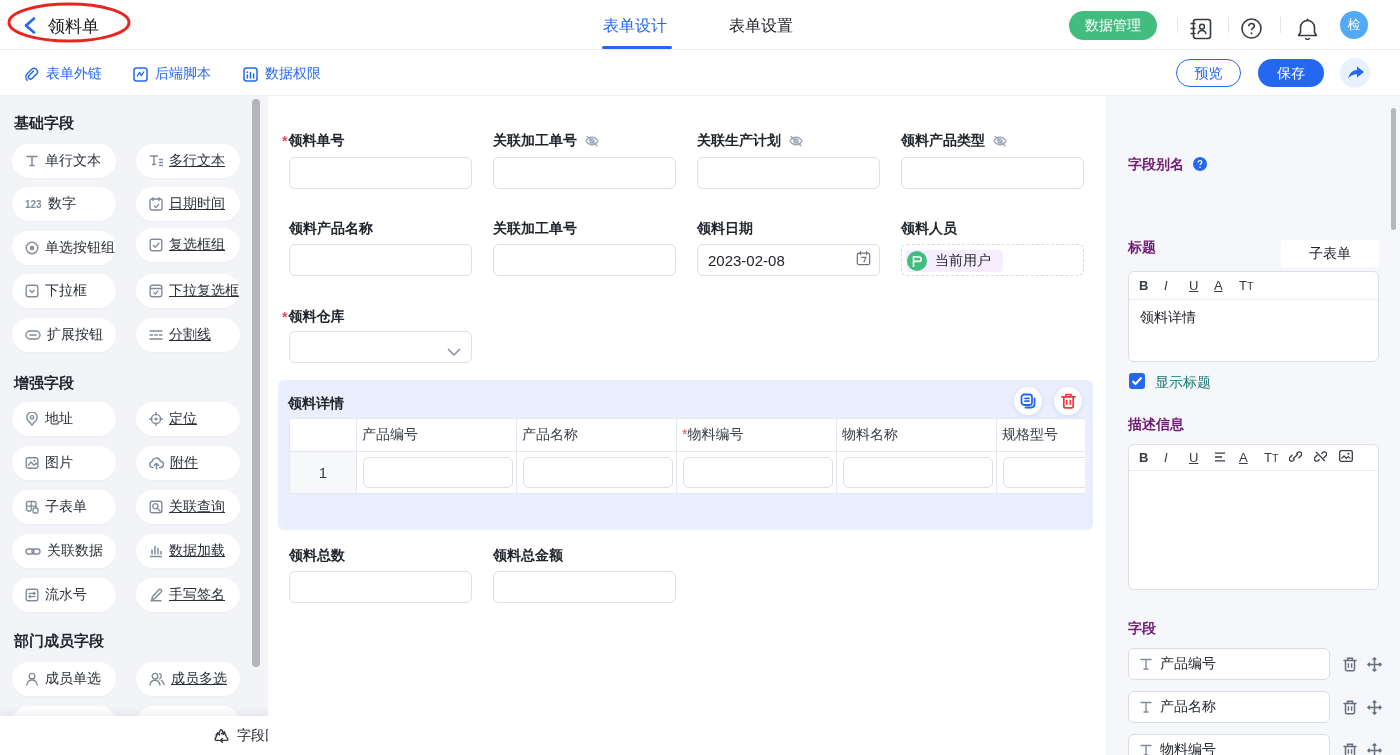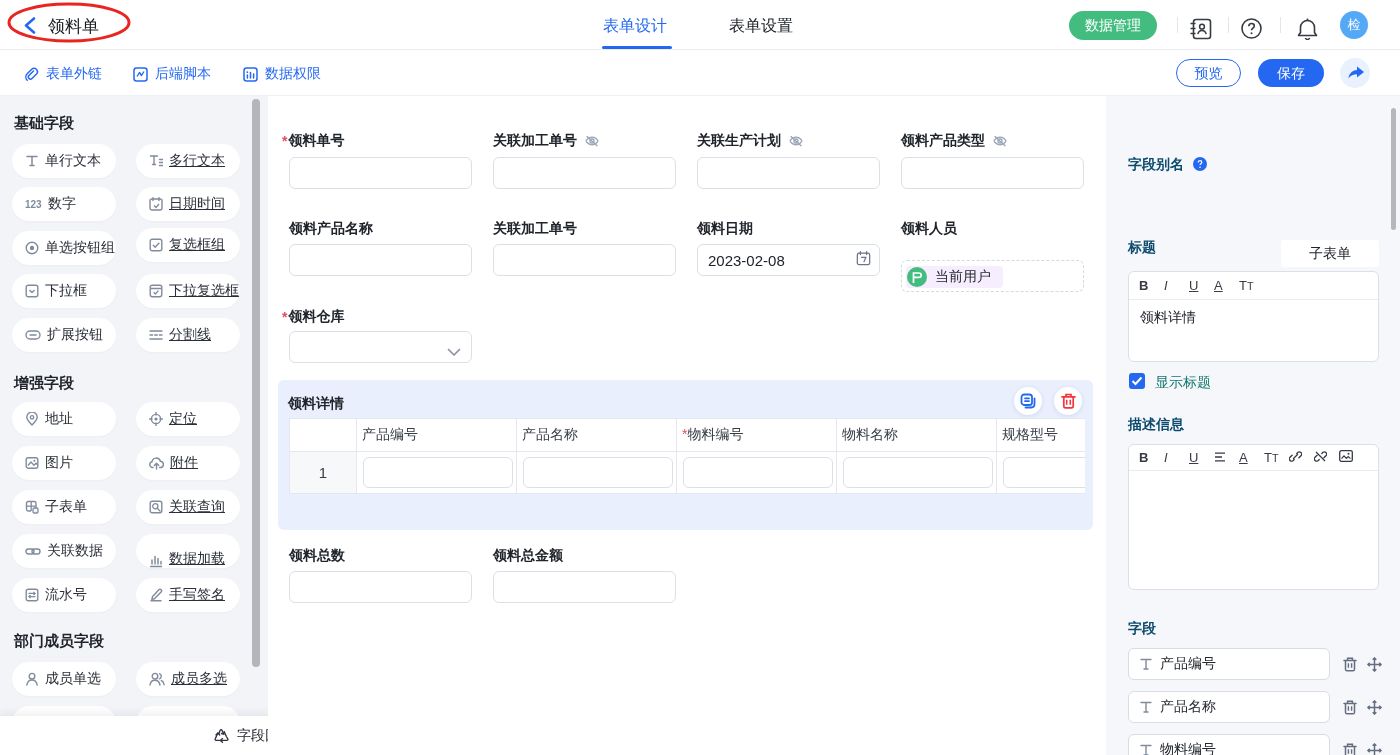--- a/index.html
+++ b/index.html
@@ -51,21 +51,21 @@
   .sf-table td { height:42px; }
   .sf-idx { width:67px; text-align:center !important; padding-left:0 !important; font-size:14px; color:#383d45; }
   td.sf-idx { background:#f7f8fa; font-size:15px; }
   .cell-input { width:150px; height:31px; margin-left:6px; background:#fff; border:1px solid #dcdfe6; border-radius:6px; }
   
   .panel { position:absolute; left:1106px; top:0; width:294px; height:659px; background:#f6f7fa; overflow:hidden; }
   .p-tabs { position:absolute; left:0; top:0; width:294px; height:49px; border-bottom:1px solid #eaecf0; }
   .p-tab1 { position:absolute; left:64px; top:19px; font-size:15px; color:#2468f2; }
   .p-tab2 { position:absolute; left:181px; top:19px; font-size:15px; color:#20242b; }
   .p-line { position:absolute; left:55px; top:45px; width:75px; height:3px; background:#2468f2; border-radius:2px; }
-  .p-h { position:absolute; left:22px; font-size:14px; font-weight:bold; color:#0c4a6e; }
+  .p-h { position:absolute; left:22px; font-size:14px; font-weight:bold; color:#701a75; }
   .p-input { position:absolute; left:22px; width:251px; height:32px; background:#fff; border:1px solid #d9dce3; border-radius:6px; font-size:14px; color:#2a2f38; line-height:30px; padding-left:7px; }
   .p-typebox { position:absolute; left:175px; top:144px; width:98px; height:27px; background:#fff; border-radius:3px; font-size:14px; color:#20242b; text-align:center; line-height:27px; }
   .editor { position:absolute; left:22px; width:251px; background:#fff; border:1px solid #dcdfe6; border-radius:6px; }
   .ed-bar { height:28px; border-bottom:1px solid #e9ebef; display:flex; align-items:center; padding-left:10px; }
   .ed-bar span { width:25px; font-size:13px; color:#363b44; text-align:left; }
   .fieldrow { position:absolute; left:22px; width:202px; height:32px; background:#fff; border:1px solid #d9dce3; border-radius:6px; display:flex; align-items:center; font-size:14px; color:#23272e; }
   .p-scroll { position:absolute; left:285px; top:12px; width:5px; height:122px; background:#b5b7bc; border-radius:3px; }
   .rowicons { position:absolute; display:flex; gap:10px; align-items:center; }
 </style>
 </head>
@@ -205,21 +205,21 @@
         </svg>子表单</div>
     <div class="pill c2" style="top:394px;"><svg width="14" height="14" viewBox="0 0 14 14">
           <rect x="1.2" y="1.2" width="11.6" height="11.6" rx="2" fill="none" stroke="#818b9c" stroke-width="1.4"></rect>
           <circle cx="6.3" cy="6.3" r="2.6" fill="none" stroke="#818b9c" stroke-width="1.3"></circle>
           <path d="M8.3 8.3 L11 11" stroke="#818b9c" stroke-width="1.3" stroke-linecap="round"></path>
         </svg>关联查询</div>
     <div class="pill c1" style="top:438px;"><svg width="16" height="11" viewBox="0 0 16 11">
           <rect x="1" y="3" width="8" height="5" rx="2.4" fill="none" stroke="#818b9c" stroke-width="1.4"></rect>
           <rect x="7" y="3" width="8" height="5" rx="2.4" fill="none" stroke="#818b9c" stroke-width="1.4"></rect>
         </svg>关联数据</div>
-    <div class="pill c2" style="top:438px;align-items:flex-end;"><svg width="14" height="14" viewBox="0 0 14 14">
+    <div class="pill c2" style="top:438px;"><svg width="14" height="14" viewBox="0 0 14 14">
           <path d="M1.5 12.5h11" stroke="#818b9c" stroke-width="1.4" stroke-linecap="round"></path>
           <path d="M3 10V6M6 10V2.5M9 10V4.5M12 10V7.5" stroke="#818b9c" stroke-width="1.5" stroke-linecap="round"></path>
         </svg>数据加载</div>
     <div class="pill c1" style="top:482px;"><svg width="14" height="14" viewBox="0 0 14 14">
           <rect x="1.2" y="1.2" width="11.6" height="11.6" rx="2" fill="none" stroke="#818b9c" stroke-width="1.4"></rect>
           <path d="M4 5.4h6M4 8.6h6" stroke="#818b9c" stroke-width="1.3" stroke-linecap="round"></path>
           <path d="M8.5 3.8 10 5.4 8.5 7M5.5 10.2 4 8.6 5.5 7" fill="none" stroke="#818b9c" stroke-width="1.2"></path>
         </svg>流水号</div>
     <div class="pill c2" style="top:482px;"><svg width="14" height="14" viewBox="0 0 14 14">
           <path d="M2 12.8h10" stroke="#818b9c" stroke-width="1.4" stroke-linecap="round"></path>
@@ -281,21 +281,21 @@
     <div class="finput" style="left:21px; top:148px;"></div>
     <div class="finput" style="left:225px; top:148px;"></div>
     <div class="finput" style="left:429px; top:148px; font-size:15px; color:#20242b;">
       <span style="position:absolute; left:10px; top:7px;">2023-02-08</span>
       <span style="position:absolute; right:8px; top:6px;"><svg width="15" height="15" viewBox="0 0 17 17">
             <rect x="1.5" y="2.5" width="14" height="13" rx="2" fill="none" stroke="#6b7486" stroke-width="1.4"></rect>
             <path d="M5 .8V4M12 .8V4" stroke="#6b7486" stroke-width="1.4" stroke-linecap="round"></path>
             <path d="M5.8 7.2h5.4 l-2.4 5.5" fill="none" stroke="#6b7486" stroke-width="1.3"></path>
           </svg></span>
     </div>
-    <div class="finput" style="left:633px; top:148px; border-style:dashed; border-color:#d5d9e0;margin-top:16px;">
+    <div class="finput" style="left:633px; top:148px; border-style:dashed; border-color:#d5d9e0;">
       <div style="position:absolute; left:4px; top:5px; height:22px; background:#f6eefe; border-radius:4px; display:flex; align-items:center; padding:0 12px 0 1px; gap:8px; font-size:14px; color:#23272e;">
         <span style="width:20px; height:20px; border-radius:50%; background:#43bd7f; display:inline-flex; align-items:center; justify-content:center;">
           <svg width="10" height="11" viewBox="0 0 10 11">
               <path d="M1.5 10.5 V1 h5.5 a1.8 1.8 0 0 1 0 4.4 H1.5" fill="none" stroke="#fff" stroke-width="1.7" stroke-linecap="round"></path>
             </svg>
         </span>当前用户
       </div>
     </div>
     <div class="flabel" style="left:14px; top:212px;"><span class="req">*</span>领料仓库</div>
     <div class="finput" style="left:21px; top:235px;">

